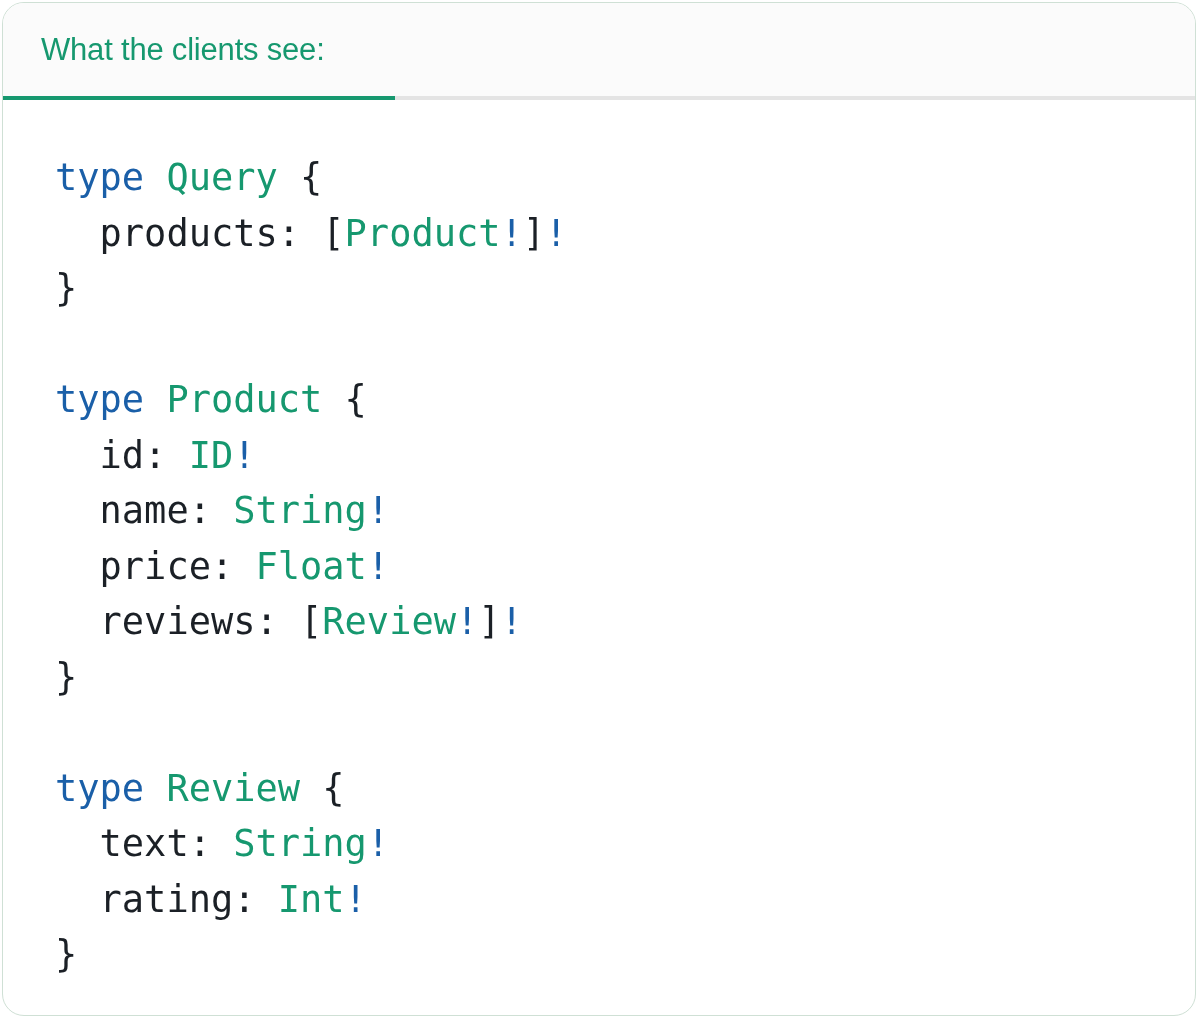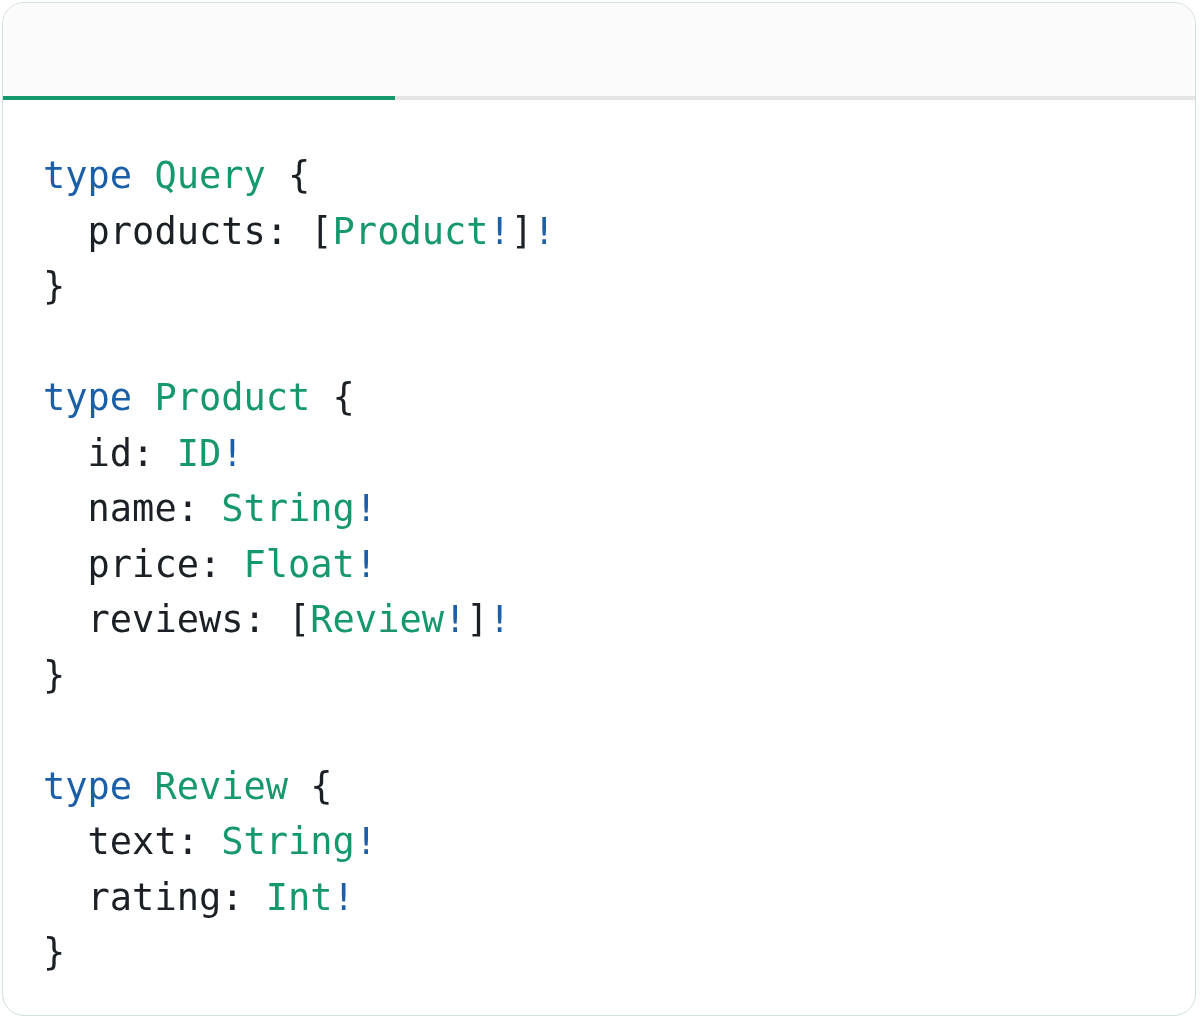--- a/index.html
+++ b/index.html
@@ -41,36 +41,37 @@
   .tab-indicator {
     position: absolute;
     left: 0;
     bottom: -4px;
     width: 392px;
     height: 4px;
     background: var(--accent, #16986f);
     z-index: 2;
   }
   .code-block {
-    margin: 0;
-    padding: 48px 30px 20px 40px;
+    margin: 12px;
+    padding: 38px 30px 20px 40px;
     font-family: "DejaVu Sans Mono", "Liberation Mono", monospace;
     font-size: 37px;
     line-height: 55.5px;
     font-weight: normal;
     color: var(--plain, #1b2026);
     white-space: pre;
   }
   .code-line { height: 55.5px; }
   .tk-kw   { color: var(--kw, #1a5fa8); }
   .tk-ty   { color: var(--ty, #16986f); }
   .tk-bang { color: var(--bang, #1a5fa8); }
   .tk-pl   { color: var(--plain, #1b2026); }
 </style>
 </head>
 <body>
 
 <div class="panel">
   <div class="tab-bar">
+    <span class="tab-label">What the clients see:</span>
     <div class="tab-indicator"></div>
   </div>
   <pre class="code-block"><div class="code-line"><span class="tk-kw">type</span><span class="tk-pl"> </span><span class="tk-ty">Query</span><span class="tk-pl"> {</span></div><div class="code-line"><span class="tk-pl">  products: [</span><span class="tk-ty">Product</span><span class="tk-bang">!</span><span class="tk-pl">]</span><span class="tk-bang">!</span></div><div class="code-line"><span class="tk-pl">}</span></div><div class="code-line">&nbsp;</div><div class="code-line"><span class="tk-kw">type</span><span class="tk-pl"> </span><span class="tk-ty">Product</span><span class="tk-pl"> {</span></div><div class="code-line"><span class="tk-pl">  id: </span><span class="tk-ty">ID</span><span class="tk-bang">!</span></div><div class="code-line"><span class="tk-pl">  name: </span><span class="tk-ty">String</span><span class="tk-bang">!</span></div><div class="code-line"><span class="tk-pl">  price: </span><span class="tk-ty">Float</span><span class="tk-bang">!</span></div><div class="code-line"><span class="tk-pl">  reviews: [</span><span class="tk-ty">Review</span><span class="tk-bang">!</span><span class="tk-pl">]</span><span class="tk-bang">!</span></div><div class="code-line"><span class="tk-pl">}</span></div><div class="code-line">&nbsp;</div><div class="code-line"><span class="tk-kw">type</span><span class="tk-pl"> </span><span class="tk-ty">Review</span><span class="tk-pl"> {</span></div><div class="code-line"><span class="tk-pl">  text: </span><span class="tk-ty">String</span><span class="tk-bang">!</span></div><div class="code-line"><span class="tk-pl">  rating: </span><span class="tk-ty">Int</span><span class="tk-bang">!</span></div><div class="code-line"><span class="tk-pl">}</span></div></pre>
 </div>
 
 </body></html>

